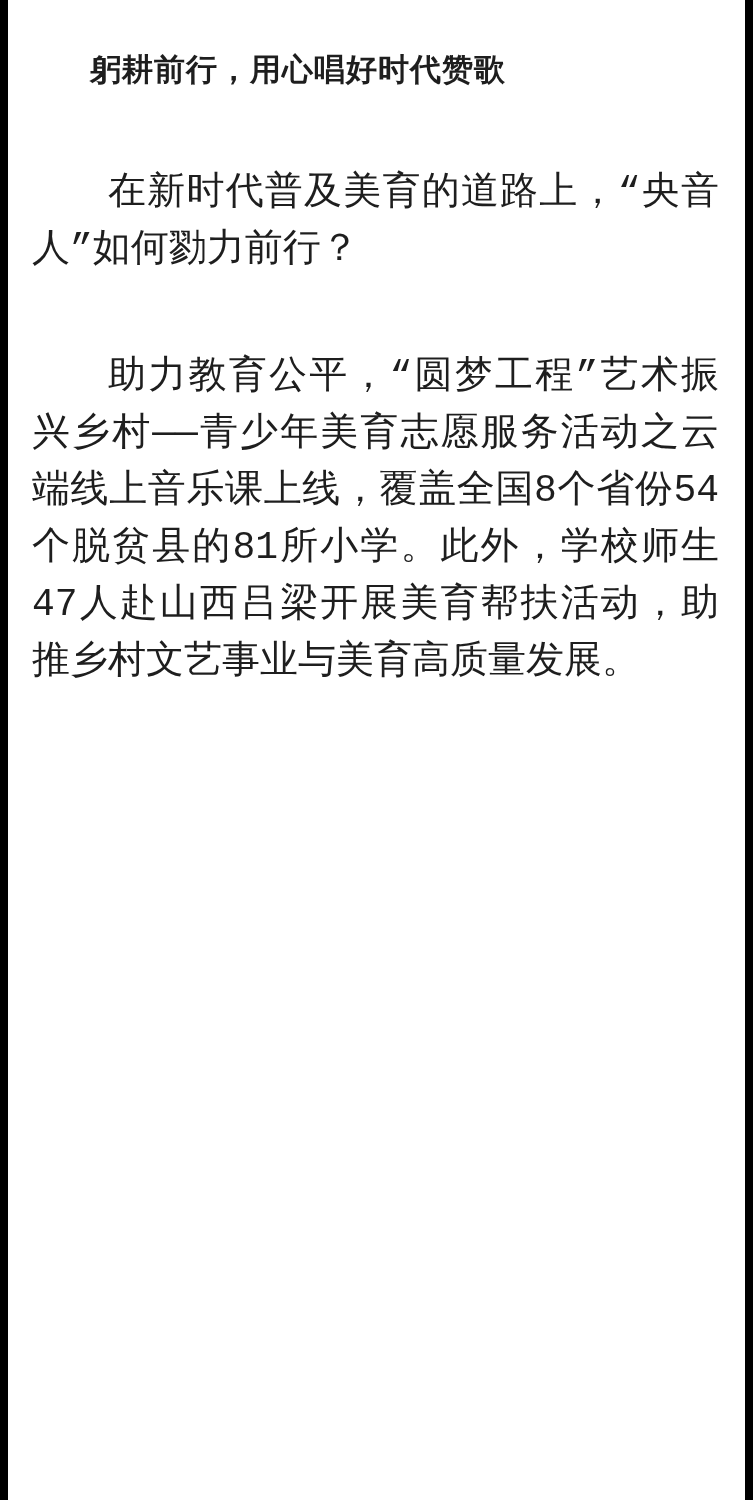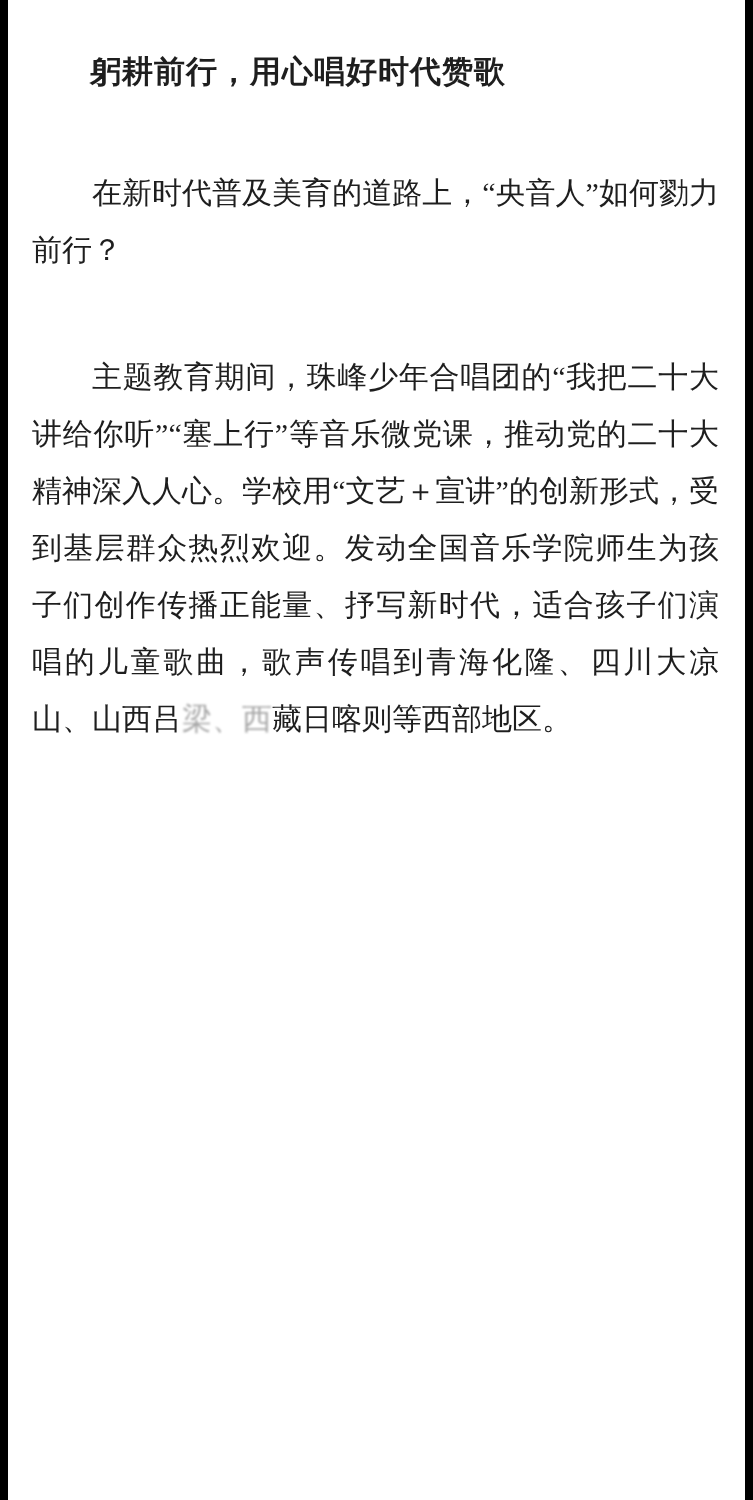--- a/index.html
+++ b/index.html
@@ -6,21 +6,21 @@
     margin: 0;
     padding: 0;
     background: #ffffff;
   }
   .screen {
     position: relative;
     width: 753px;
     height: 1500px;
     overflow: hidden;
     background: var(--page-bg, #ffffff);
-    font-family: Liberation Serif, serif;
+    font-family: Liberation Mono, monospace;
     color: var(--text-color, #1e1e1e);
   }
   .edge-bar {
     position: absolute;
     top: 0;
     width: 8px;
     height: 1500px;
     background: var(--bar-color, #000000);
   }
   .edge-bar.left  { left: 0; }
@@ -35,21 +35,21 @@
   }
   .title {
     margin: 0 0 0 58px;
     font-size: 31px;
     line-height: 44px;
     font-weight: 700;
     letter-spacing: 1px;
   }
   .para {
     margin: 70px 0 0 0;
-    font-size: 30px;
+    font-size: 38px;
     line-height: 57px;
     text-align: justify;
     text-indent: 2em;
     letter-spacing: 0;
   }
   .smudged {
     color: rgba(60, 60, 60, 0.45);
     filter: blur(1.1px);
   }
 </style>
@@ -59,16 +59,16 @@
 <div class="screen">
   <div class="edge-bar left"></div>
   <div class="edge-bar right"></div>
 
   <div class="content">
     <h1 class="title">躬耕前行，用心唱好时代赞歌</h1>
 
     <p class="para">在新时代普及美育的道路上，“央音人”如何勠力前行？</p>
 
 
+    <p class="para">助力教育公平，“圆梦工程”艺术振兴乡村——青少年美育志愿服务活动之云端线上音乐课上线，覆盖全国8个省份54个脱贫县的81所小学。此外，学校师生47人赴山西吕梁开展美育帮扶活动，助推乡村文艺事业与美育高质量发展。</p>
 
-    <p class="para"><span>主题教育期间，珠峰少年合唱团的“我把二十大讲给你听”“塞上行”等音乐微党课，推动党的二十大精神深入人心。学校用“文艺＋宣讲”的创新形式，受到基层群众热烈欢迎。发动全国音乐学院师生为孩子们创作传播正能量、抒写新时代，适合孩子们演唱的儿童歌曲，歌声传唱到青海化隆、四川大凉山、山西吕</span><span class="smudged">梁、西</span><span>藏日喀则等西部地区。</span></p>
   </div>
 </div>
 
 </body></html>

